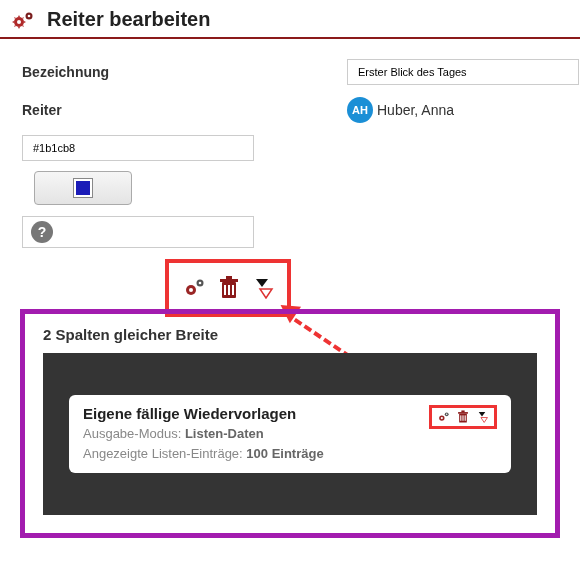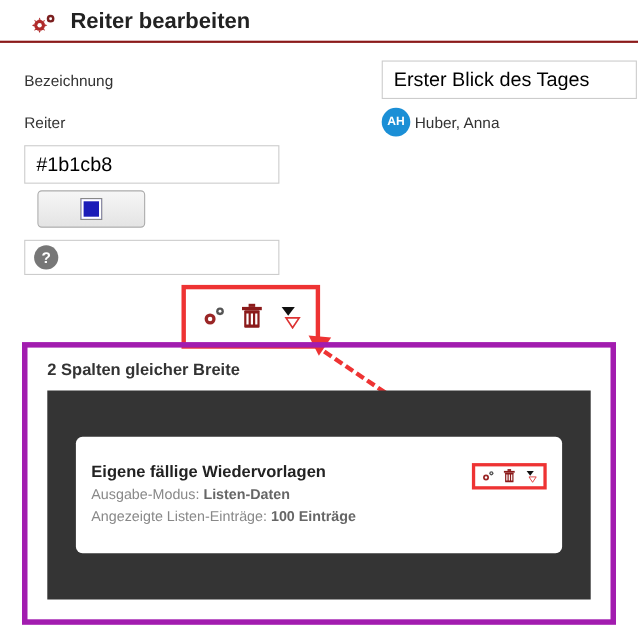--- a/index.html
+++ b/index.html
@@ -6,44 +6,44 @@
   body {
     margin: 0;
     font-family: Arial, Helvetica, sans-serif;
     font-size: 14px;
     color: #333;
     background: #fff;
     width: 580px;
   }
   .header {
     display: flex;
-    align-items: flex-end;
-    padding: 8px 10px 6px 28px;
+    align-items: center;
+    padding: 8px 10px 6px 11px;
     border-bottom: 2px solid #8b1a1a;
   }
   .header h1 {
     font-size: 20px;
     font-weight: bold;
     margin: 0 0 0 10px;
     color: #222;
   }
   .content { padding: 16px 0 0 22px; }
   .row {
     display: flex;
     align-items: center;
     min-height: 34px;
     margin-bottom: 4px;
   }
-  .label-col { width: 325px; color: #333; }
+  .label-col { width: 325px; color: #333; font-weight: bold; }
   .field-col { flex: 1; }
   .input {
     border: 1px solid #ccc;
     padding: 6px 10px;
     width: 232px;
-    font-size: 18px;
+    font-size: 11px;
     background: #fff;
   }
   .user-chip {
     display: inline-flex;
     align-items: center;
     gap: 4px;
   }
   .avatar {
     width: 26px; height: 26px;
     border-radius: 50%;
@@ -126,21 +126,21 @@
     position: relative;
   }
   .dash-title { font-weight: bold; font-size: 15px; margin-bottom: 10px; }
   .dash-body {
     background: #343434;
     padding: 42px 26px;
   }
   .widget {
     background: #fff;
     border-radius: 6px;
-    padding: 24px 14px;
+    padding: 10px 14px;
     display: flex;
     justify-content: space-between;
     align-items: flex-start;
   }
   .widget-text h3 { margin: 0 0 2px 0; font-size: 15px; font-weight: bold; color: #222; }
   .widget-meta { color: #888; font-size: 13px; line-height: 1.5; }
   .widget-meta b { color: #666; }
   .widget-tools {
     border: 3px solid #e33;
     padding: 2px 5px;

